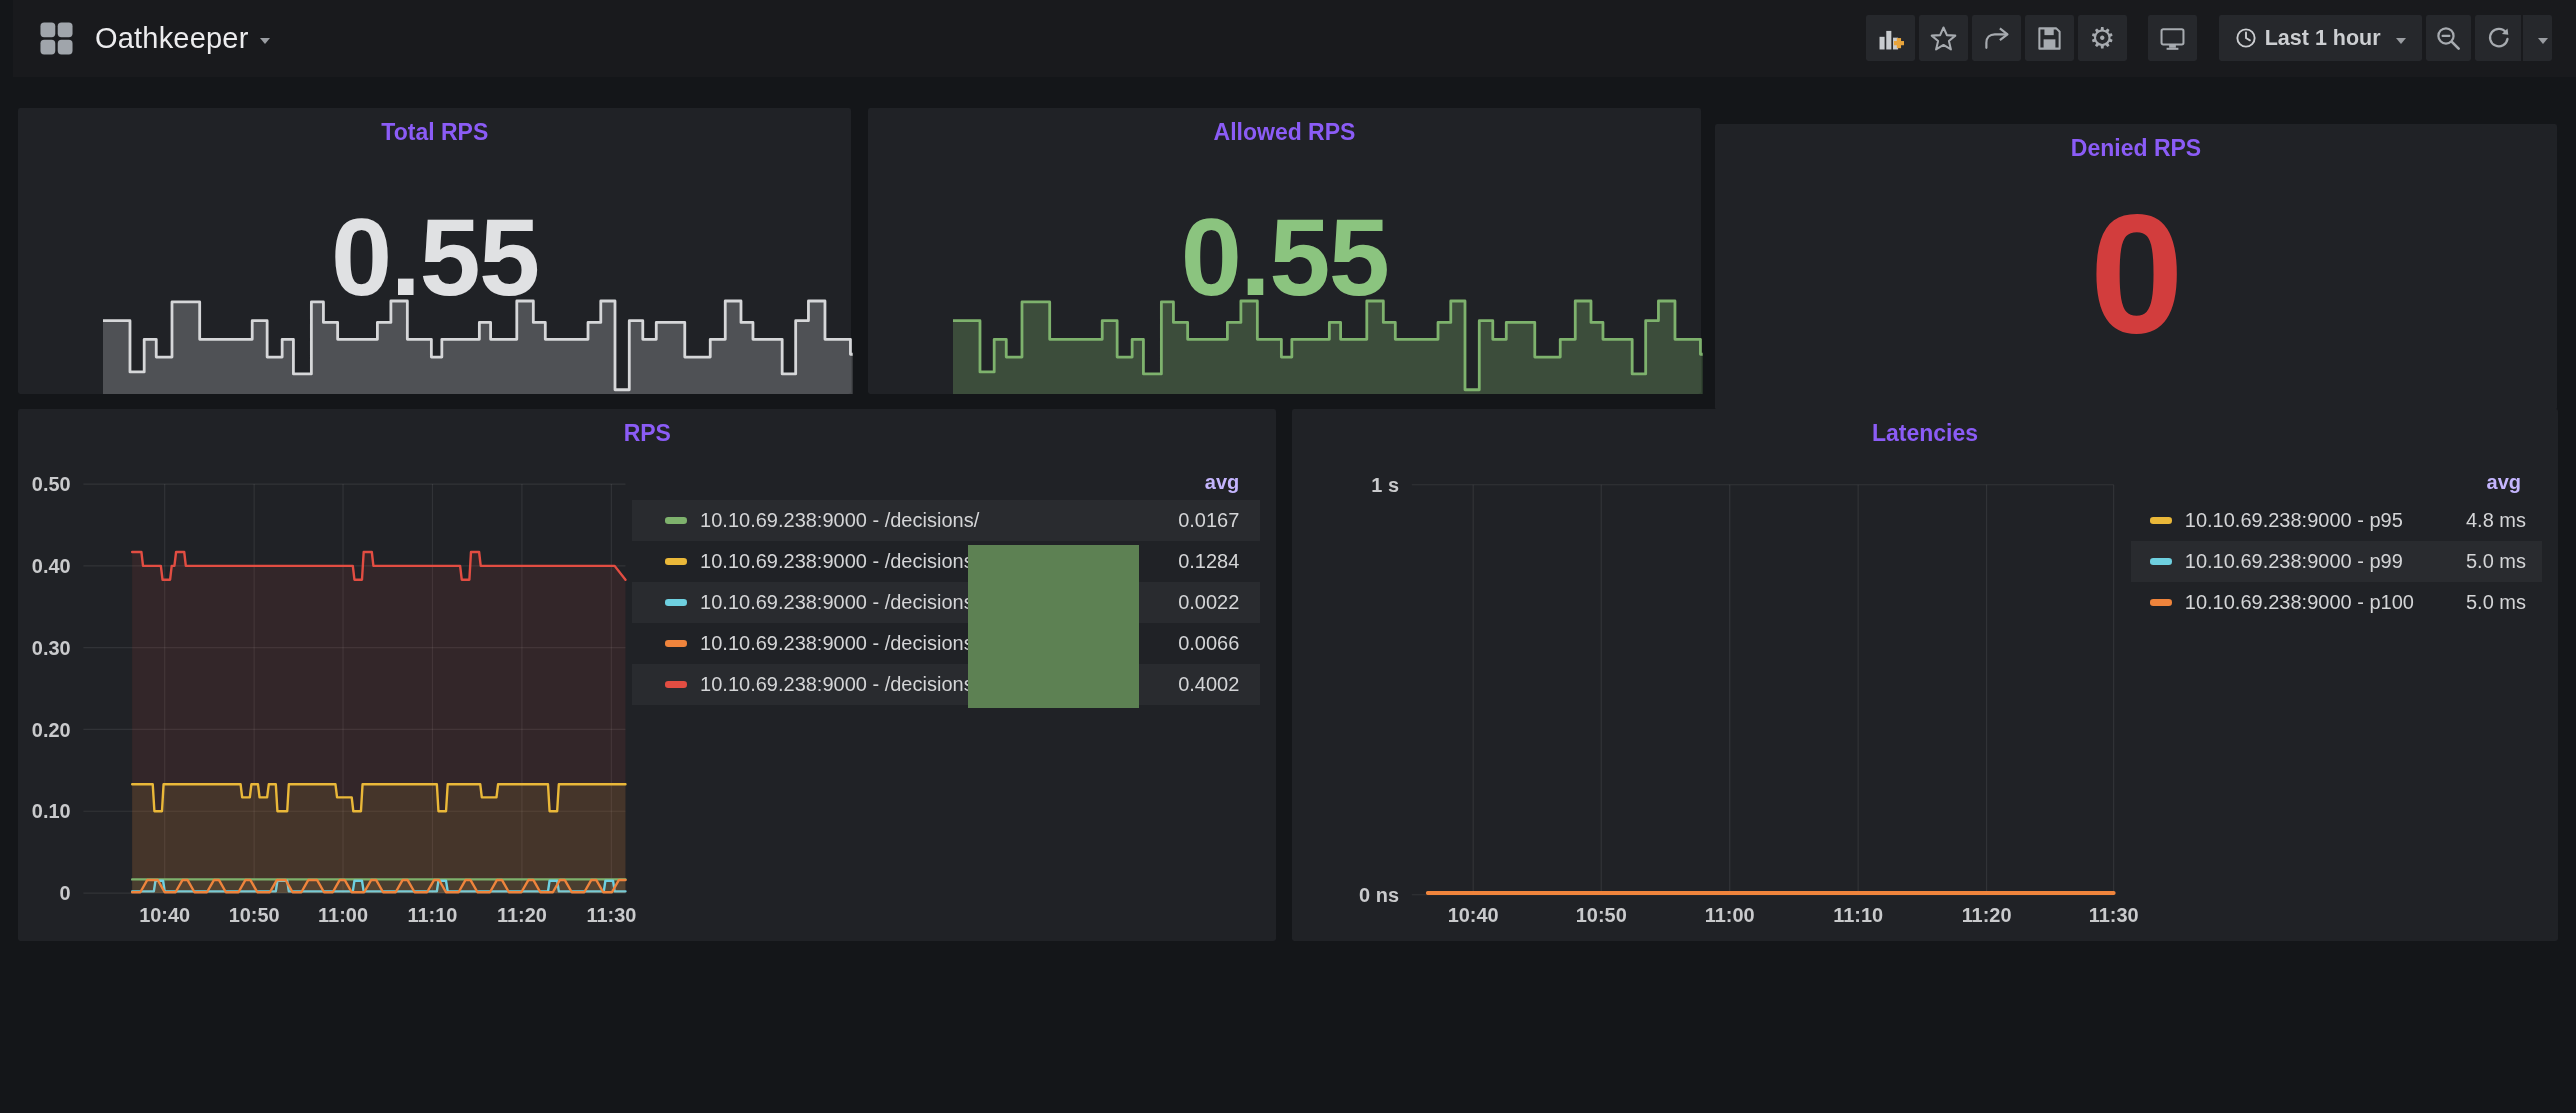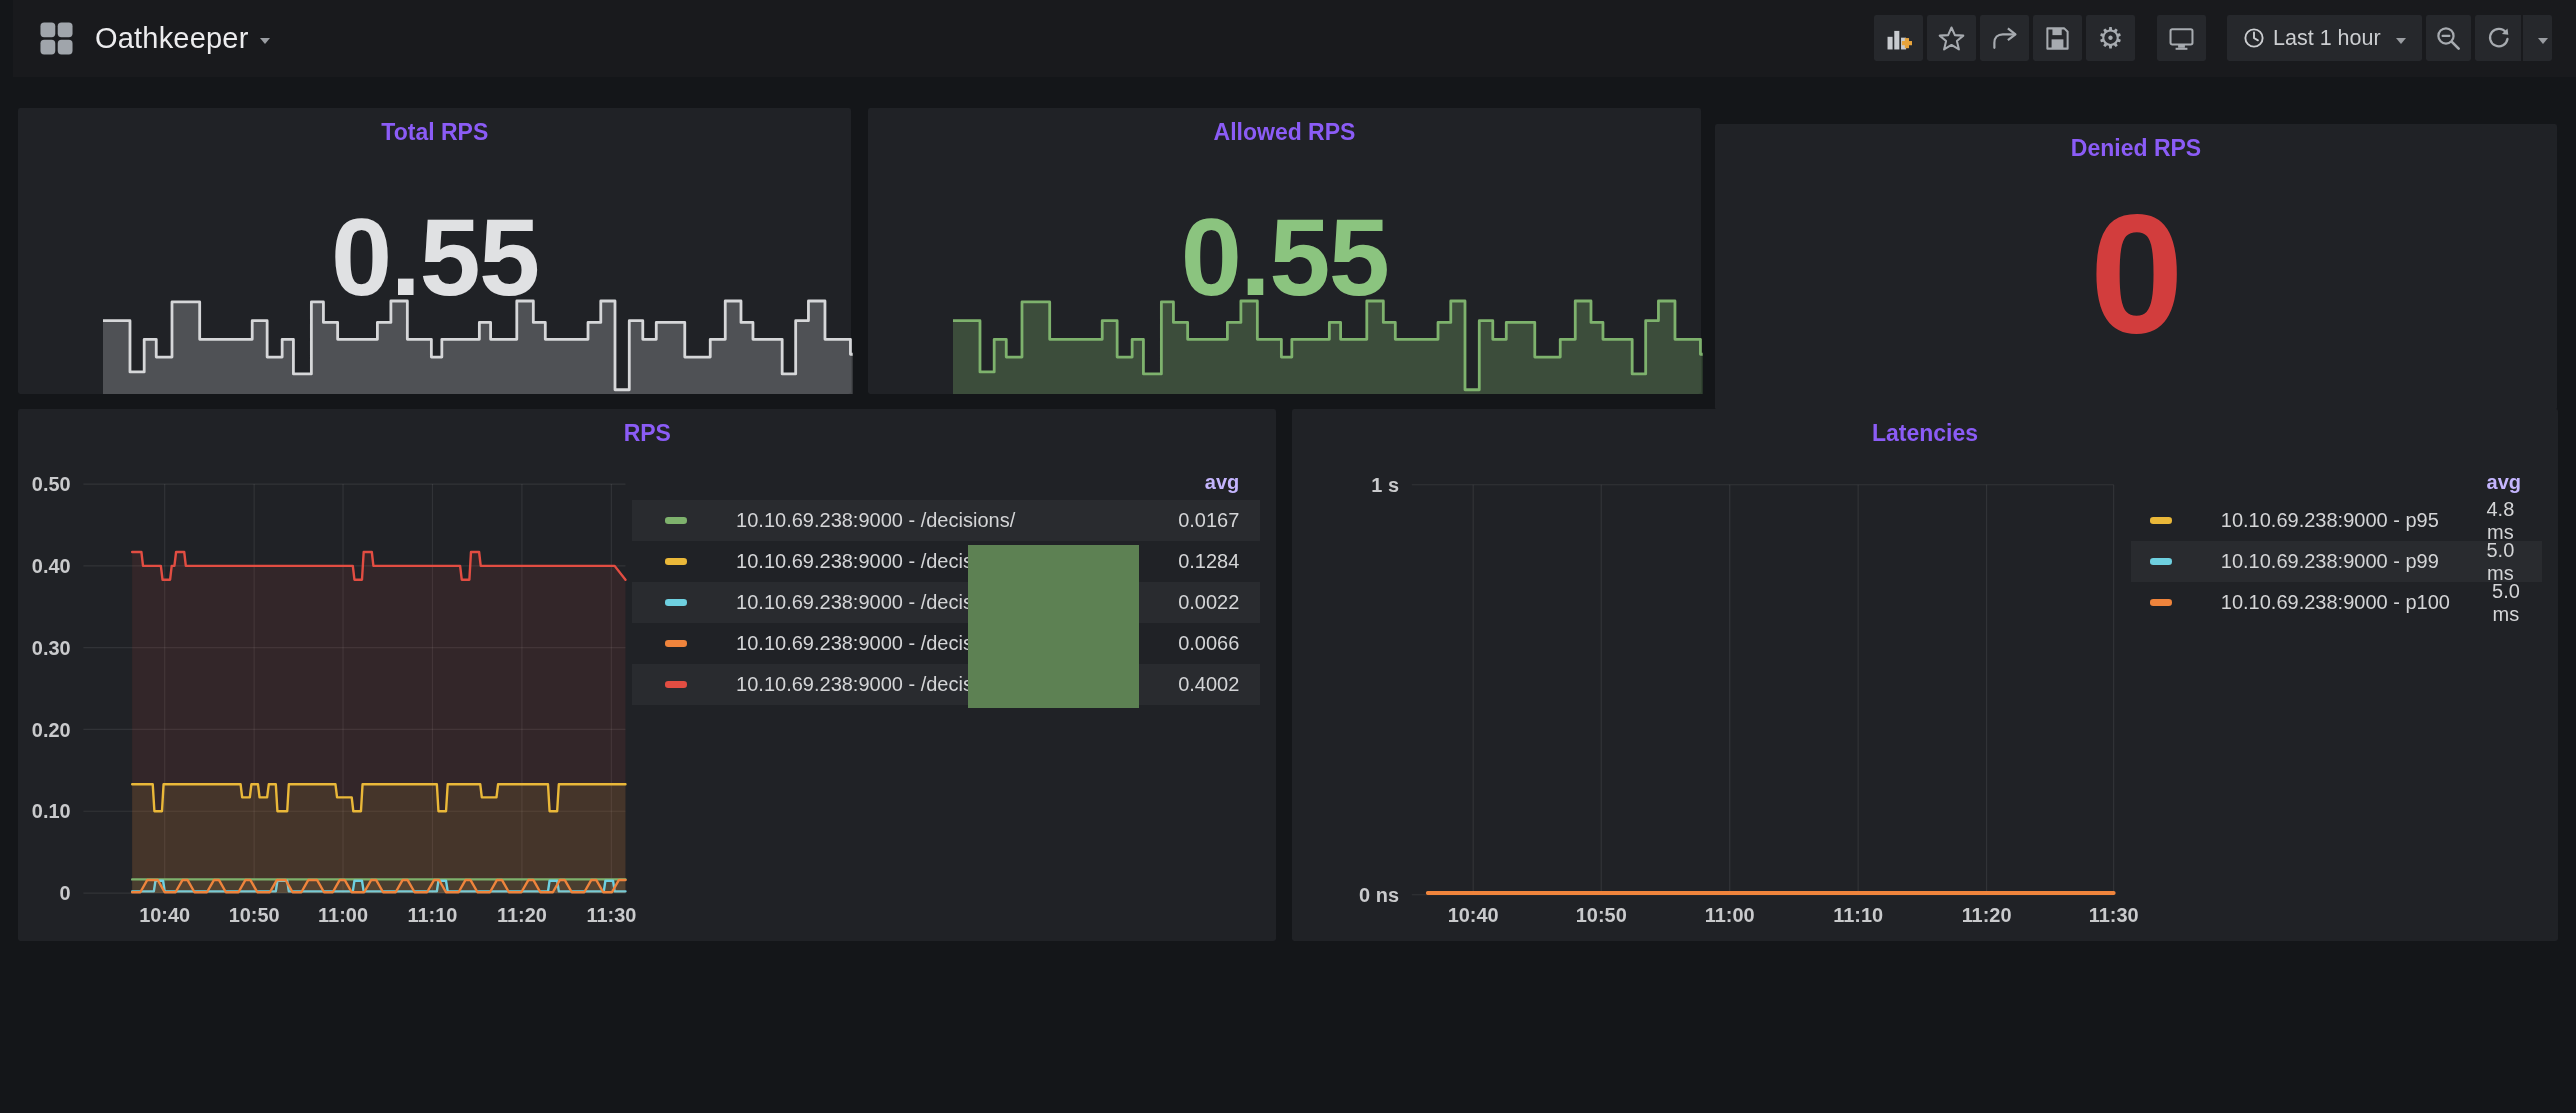--- a/index.html
+++ b/index.html
@@ -22,21 +22,21 @@
   .tbtn {
     width:49px; height:46px; background:#26282c; border-radius:2.4px;
     display:flex; align-items:center; justify-content:center; margin-left:4px; cursor:pointer;
   }
   .tbtn svg { display:block; }
   .tspacer { width:17.5px; }
   .timepicker {
     height:46px; background:#26282c; border-radius:2.4px; margin-left:4px;
     display:flex; align-items:center; padding:0 16px; cursor:pointer;
   }
-  .timepicker .tp-label { font-size:21.5px; color:#ccced1; margin:0 4.8px 0 8px; font-weight:400; }
+  .timepicker .tp-label { font-size:21.5px; color:#ccced1; margin:0 4.8px 0 8px; font-weight:700; }
   .splitbtn { display:flex; margin-left:4px; height:46px; }
   .splitbtn .main { width:46px; height:46px; background:#26282c; border-radius:2.4px 0 0 2.4px; display:flex; align-items:center; justify-content:center; cursor:pointer; }
   .splitbtn .arrow { width:29px; height:46px; background:#26282c; border-radius:0 2.4px 2.4px 0; margin-left:1.6px; display:flex; align-items:center; justify-content:center; cursor:pointer; }
   .gear-glyph { font-size:29px; color:#a7abb0; line-height:1; }
   
   .panel { position:absolute; background:#202226; border-radius:2.4px; }
   .panel-title {
     position:absolute; left:0; right:0; top:11px; text-align:center;
     font-size:23px; font-weight:700; color:#8b5cf6; cursor:pointer;
   }
@@ -50,21 +50,21 @@
     font-size:110px; font-weight:700; line-height:1; z-index:3; letter-spacing:-1.6px;
   }
   .stat-value.big0 { top:65px; font-size:169px; }
   .spark { position:absolute; left:85px; right:0; bottom:0; height:99px; z-index:1; }
   .chart-svg { position:absolute; left:0; top:0; width:100%; height:100%; }
   
   .legend { position:absolute; z-index:2; }
   #p-rps .legend { left:614px; top:56px; width:628px; }
   #p-lat .legend { left:839px; top:56px; width:411px; }
   .legend-head { height:35px; line-height:35px; text-align:right; padding-right:21px; font-size:20px; font-weight:700; color:#c4b5fd; }
-  .lrow { height:41px; display:flex; align-items:center;gap:36px; }
+  .lrow { height:41px; display:flex; align-items:center; }
   .lrow.alt { background:rgba(255,255,255,0.045); }
   .ldash { width:22px; height:6.4px; border-radius:3.2px; margin-left:33px; flex:none; }
   #p-lat .ldash { margin-left:19px; }
   .llabel { margin-left:12.8px; font-size:20px; color:#d4d5d7; white-space:nowrap; cursor:pointer; }
   .lvalue { margin-left:auto; padding-right:21px; font-size:20px; color:#d4d5d7;text-align:center; }
   #p-lat .lvalue { padding-right:16px; }
   .artifact { position:absolute; left:950px; top:136px; width:171px; height:163px; z-index:6; }
 </style>
 </head>
 <body>

